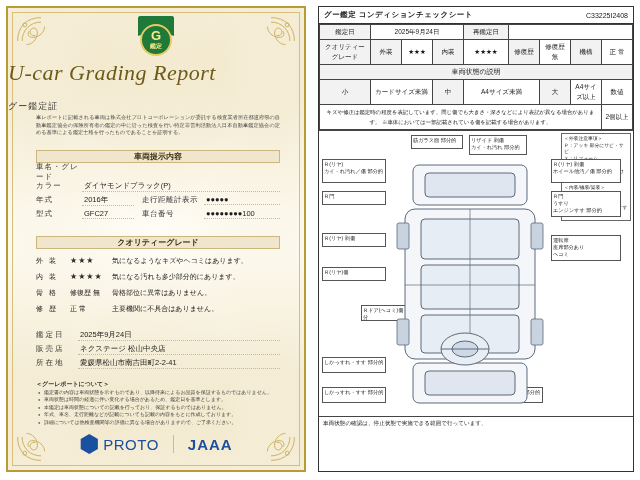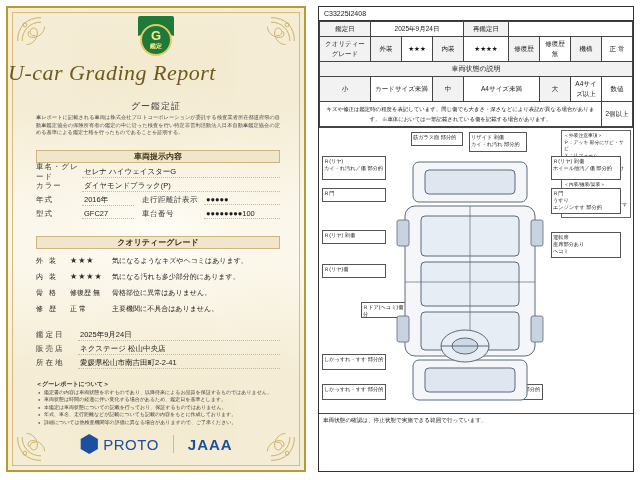--- a/index.html
+++ b/index.html
@@ -57,21 +57,21 @@
   }
   .seal .disc .g{font-size:13px;line-height:12px;}
   .seal .disc .s{font-size:6px;line-height:8px;}
 
   .cert-title{
     position:absolute;top:52px;left:0;width:100%;text-align:left;
     font-family:"Liberation Serif", serif;font-style:italic;
     font-size:22px;color:#6b5a18;letter-spacing:.5px;
   }
   .cert-sub{
-    position:absolute;top:92px;left:0;width:100%;text-align:center;
+    position:absolute;top:92px;left:0;width:100%;text-align:left;
     font-size:9px;color:#3b3b3b;letter-spacing:1px;
   }
   .cert-note{
     position:absolute;top:106px;left:28px;width:244px;
     font-size:5.2px;line-height:7.5px;color:#4a4a4a;text-align:justify;
   }
 
   .band{
     position:absolute;left:28px;width:244px;height:13px;
     background:#efe6cd;border:1px solid #cbb77e;box-sizing:border-box;
@@ -214,21 +214,20 @@
 
     <div class="cert-title">U-car Grading Report</div>
     <div class="cert-sub">グー鑑定証</div>
     <div class="cert-note">車レポートに記載される車両は株式会社プロトコーポレーションが委託する検査業者所在都道府県の自動車鑑定協会の保険所有者の鑑定の中に沿った検査を行い特定非営利活動法人日本自動車鑑定協会の定める基準による鑑定士格を行ったものであることを証明する。</div>
 
     <div class="band b1">車両提示内容</div>
 
     <div class="rows r-veh" style="position:absolute;top:157px;">
       <div class="r">
         <span class="lb">車名・グレード</span>
-        <span class="vl">セレナ ハイウェイスターG</span>
       </div>
       <div class="r">
         <span class="lb">カラー</span>
         <span class="vl">ダイヤモンドブラック(P)</span>
       </div>
       <div class="r">
         <span class="lb">年式</span>
         <span class="vl" style="flex:0 0 50px">2016年</span>
         <span class="lb2" style="margin-left:8px">走行距離計表示</span>
         <span class="vl">●●●●●</span>
@@ -296,20 +295,21 @@
         <span class="txt">PROTO</span>
       </div>
       <span class="logo-sep"></span>
       <span class="logo-jaaa">JAAA</span>
     </div>
   </div>
 
   <div class="sheet">
 
     <div class="sheet-head">
+      <span class="ttl">グー鑑定 コンディションチェックシート</span>
       <span class="id">C33225I2408</span>
     </div>
 
     <table class="grid">
       <tbody>
           <tr>
         <td class="cellhead" style="width:46px">鑑定日</td>
         <td colspan="3">2025年9月24日</td>
         <td class="cellhead" style="width:40px">再鑑定日</td>
         <td colspan="4"></td>

